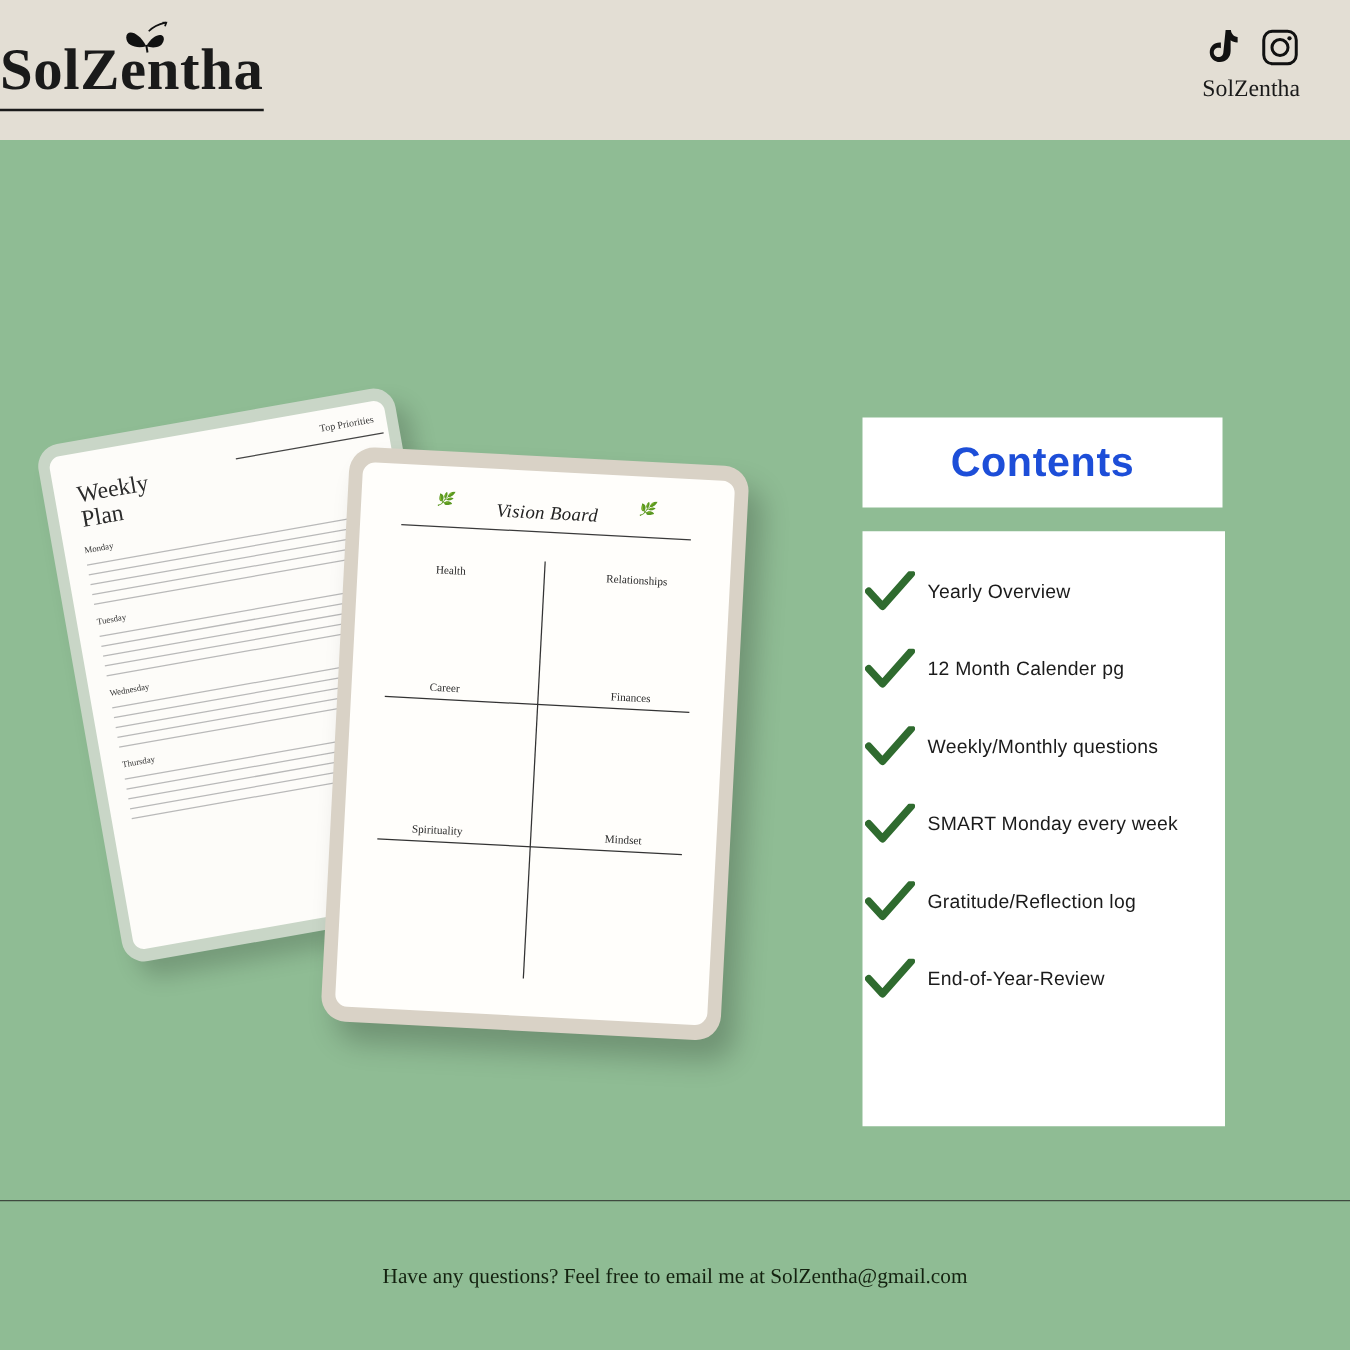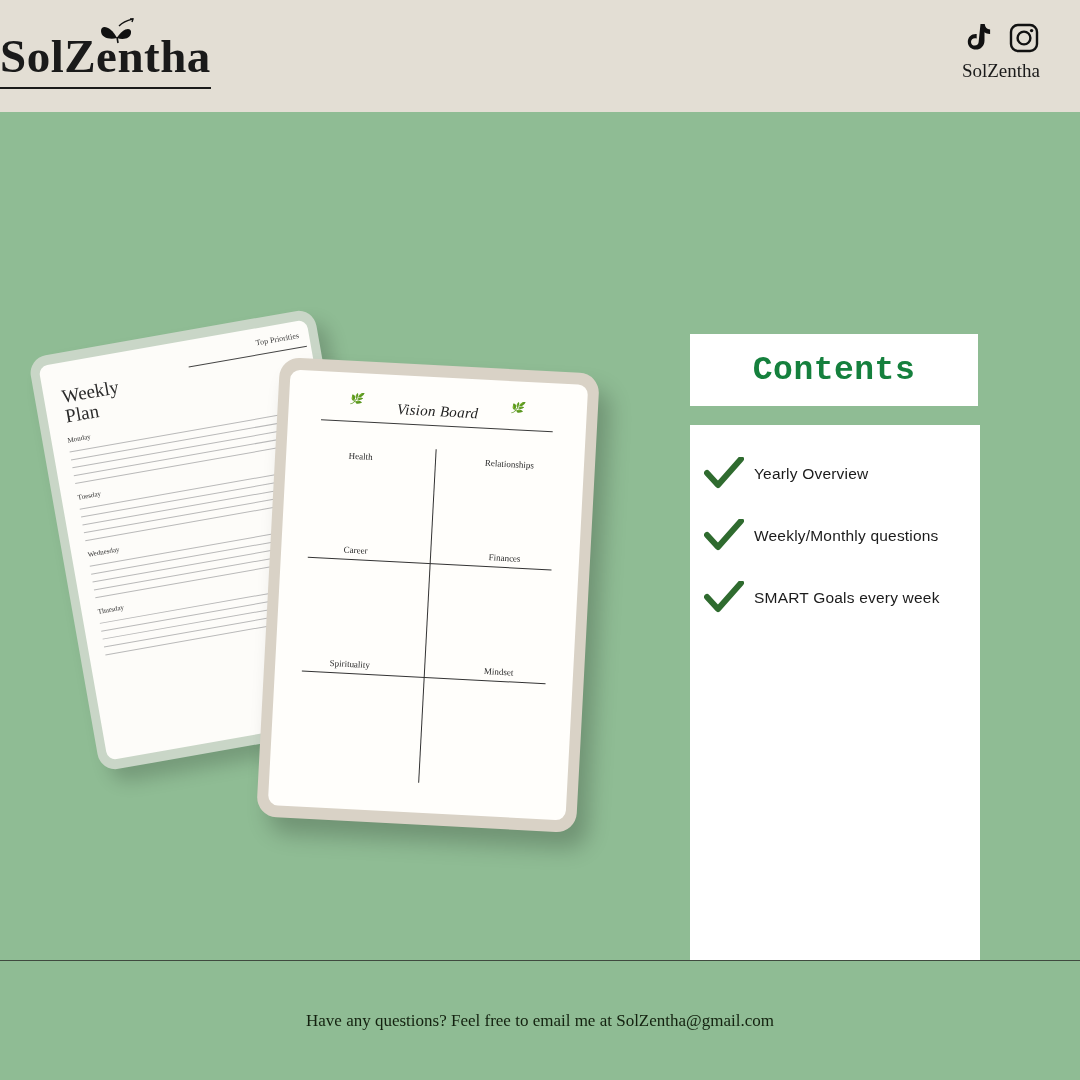--- a/index.html
+++ b/index.html
@@ -119,26 +119,26 @@
     font-family:"Liberation Serif", serif; font-size:9px; color:#2a2a2a;
   }
   .sprout { position:absolute; font-size:11px; color:#4c4c4c; }
 
   
   .contents-title-box {
     position:absolute; left:690px; top:222px; width:288px; height:72px;
     background:#ffffff; display:flex; align-items:center; justify-content:center;
   }
   .contents-title {
-    font-family:Liberation Mono, monospace; font-weight:700;
-    font-size:33px; color:#15803d; letter-spacing:0.5px;
+    font-family:Liberation Sans, sans-serif; font-weight:700;
+    font-size:33px; color:#1d4ed8; letter-spacing:0.5px;
   }
   .contents-card {
-    position:absolute; left:690px; top:313px; width:290px; height:536px;
-    background:#ffffff; padding:18px 18px 18px 14px;
+    position:absolute; left:690px; top:313px; width:290px; height:476px;
+    background:#ffffff; padding:18px 18px 18px 2px;
   }
   .c-item {
     display:flex; align-items:center; gap:10px; height:62px;
   }
   .c-check { width:40px; height:34px; flex:0 0 40px; }
   .c-label {
     font-family:"Liberation Sans", sans-serif;
     font-size:15.5px; color:#1b1b1b; letter-spacing:0.2px;
   }
 
@@ -285,41 +285,65 @@
 
     <div class="c-item">
       <span class="c-check">
         <svg width="40" height="34" viewBox="0 0 40 34">
             <path d="M3 16 L14 28 L37 2" stroke="#2f6b2f" stroke-width="6" fill="none" stroke-linecap="round" stroke-linejoin="round"></path>
           </svg>
       </span>
       <span class="c-label">Yearly Overview</span>
     </div>
 
+    <div class="c-item">
+      <span class="c-check">
+        <svg width="40" height="34" viewBox="0 0 40 34">
+            <path d="M3 16 L14 28 L37 2" stroke="#2f6b2f" stroke-width="6" fill="none" stroke-linecap="round" stroke-linejoin="round"></path>
+          </svg>
+      </span>
+      <span class="c-label">12 Month Calender pg</span>
+    </div>
 
     <div class="c-item">
       <span class="c-check">
         <svg width="40" height="34" viewBox="0 0 40 34">
             <path d="M3 16 L14 28 L37 2" stroke="#2f6b2f" stroke-width="6" fill="none" stroke-linecap="round" stroke-linejoin="round"></path>
           </svg>
       </span>
       <span class="c-label">Weekly/Monthly questions</span>
     </div>
 
     <div class="c-item">
       <span class="c-check">
         <svg width="40" height="34" viewBox="0 0 40 34">
             <path d="M3 16 L14 28 L37 2" stroke="#2f6b2f" stroke-width="6" fill="none" stroke-linecap="round" stroke-linejoin="round"></path>
           </svg>
       </span>
-      <span class="c-label">SMART Goals every week</span>
-    </div>
-
-
-
+      <span class="c-label">SMART Monday every week</span>
+    </div>
+
+    <div class="c-item">
+      <span class="c-check">
+        <svg width="40" height="34" viewBox="0 0 40 34">
+            <path d="M3 16 L14 28 L37 2" stroke="#2f6b2f" stroke-width="6" fill="none" stroke-linecap="round" stroke-linejoin="round"></path>
+          </svg>
+      </span>
+      <span class="c-label">Gratitude/Reflection log</span>
+    </div>
+
+
+    <div class="c-item">
+      <span class="c-check">
+        <svg width="40" height="34" viewBox="0 0 40 34">
+            <path d="M3 16 L14 28 L37 2" stroke="#2f6b2f" stroke-width="6" fill="none" stroke-linecap="round" stroke-linejoin="round"></path>
+          </svg>
+      </span>
+      <span class="c-label">End-of-Year-Review</span>
+    </div>
 
 
   </div>
 </div>
 
 <div class="footer">
   <p>Have any questions? Feel free to email me at SolZentha@gmail.com</p>
 </div>
 
 </body></html>

